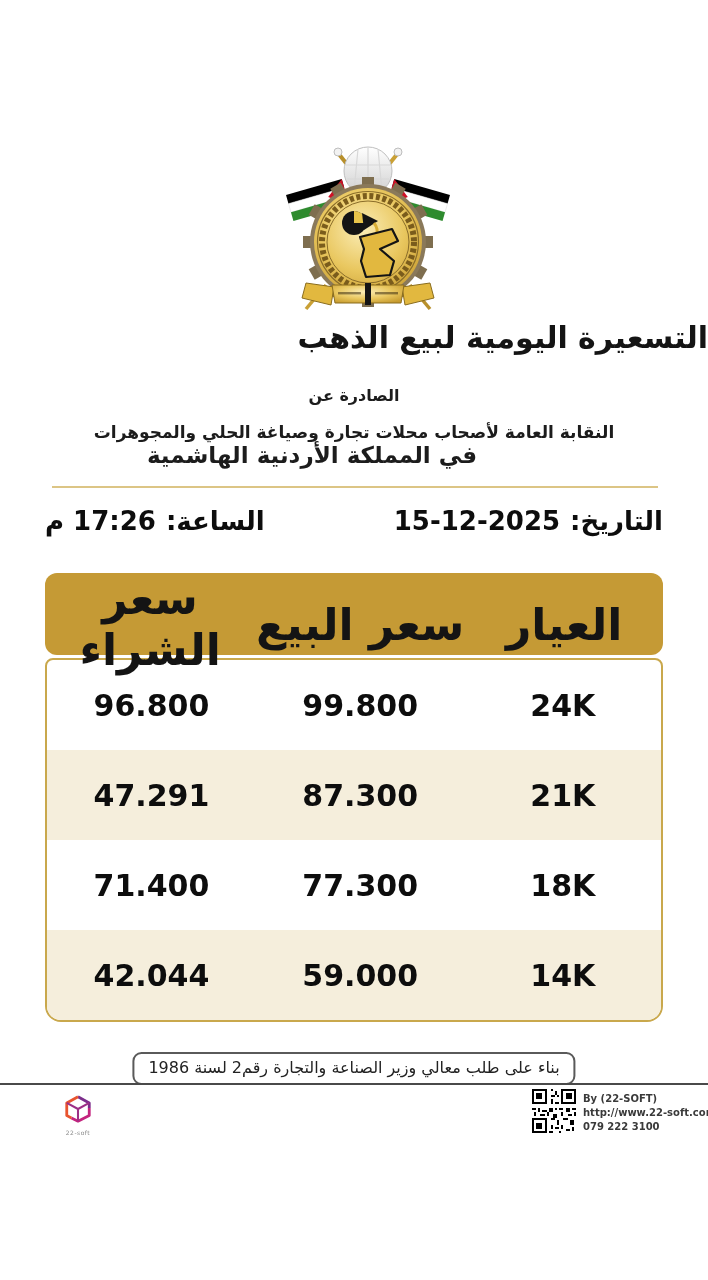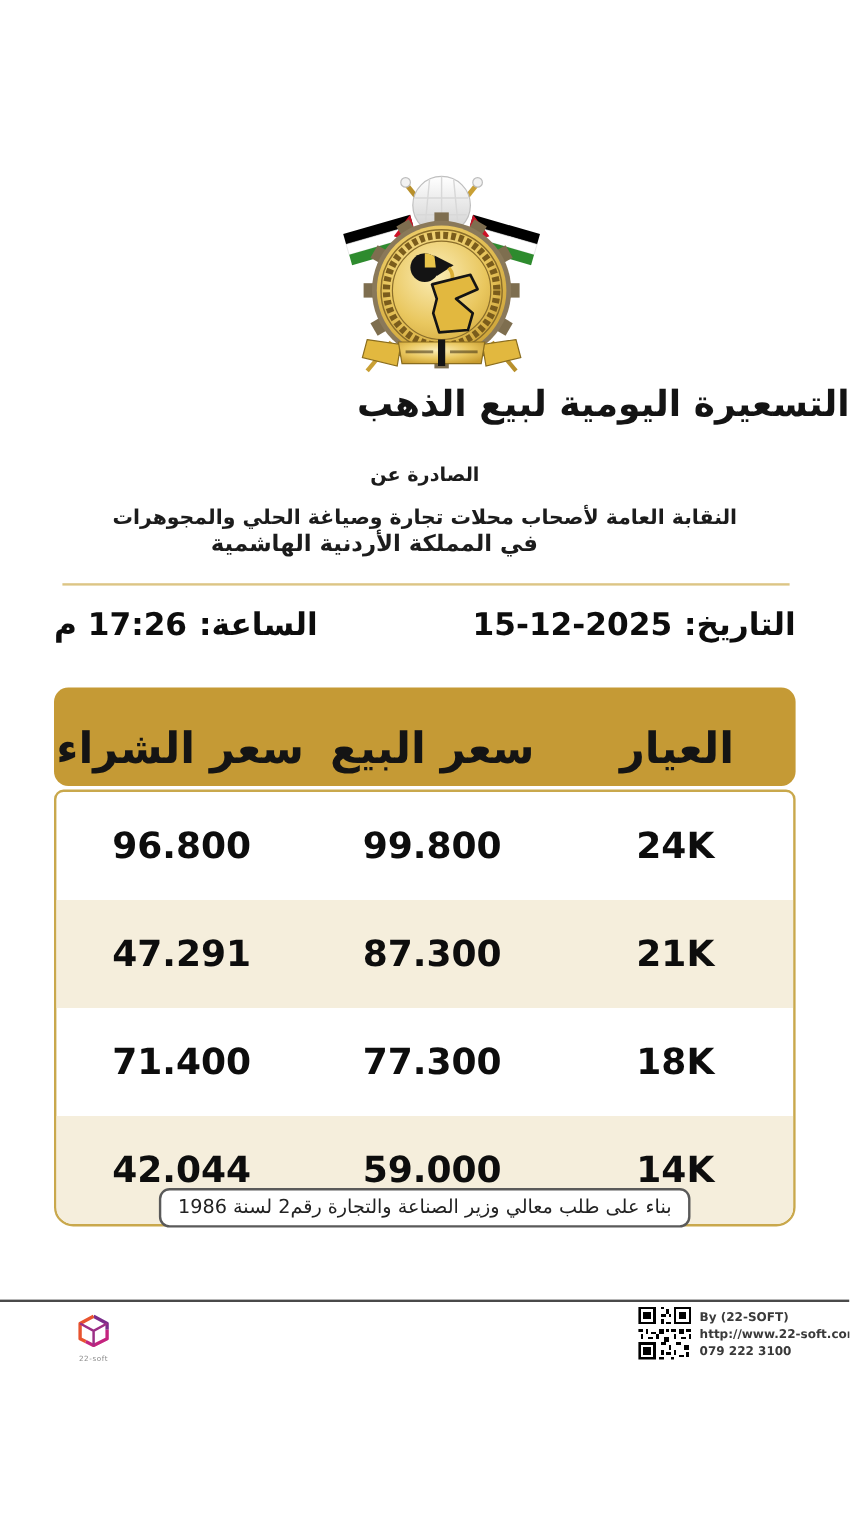--- a/index.html
+++ b/index.html
@@ -11,45 +11,45 @@
   
   .logo-wrap{position:absolute;top:136px;left:278px;width:180px;height:182px;}
   
   .doc-title{position:absolute;top:320px;left:0;width:708px;text-align:right;
     font-size:30px;font-weight:700;color:#141414;letter-spacing:0;}
   .issued-by{position:absolute;top:386px;left:0;width:708px;text-align:center;
     font-size:16px;font-weight:600;color:#1c1c1c;}
   .issuer{position:absolute;top:422px;left:0;width:708px;text-align:center;
     font-size:17px;font-weight:600;color:#1c1c1c;white-space:nowrap;}
   .country{position:absolute;top:442px;left:0;width:624px;text-align:center;
-    font-size:19px;font-weight:600;color:#1c1c1c;}
+    font-size:23px;font-weight:600;color:#1c1c1c;}
   .gold-rule{position:absolute;top:486px;left:52px;width:606px;height:2px;
     background:#dcc585;border:0;}
   
   .datetime-row{position:absolute;top:506px;right:45px;left:45px;
     display:flex;justify-content:space-between;align-items:center;
     font-size:26px;font-weight:700;color:#0d0d0d;}
   .dt-group{display:flex;gap:10px;align-items:baseline;}
   .dt-value{direction:ltr;unicode-bidi:isolate;}
   
   .gold-table{position:absolute;top:573px;right:45px;width:618px;}
   .thead{height:82px;background:#C59A35;border-radius:12px;
     display:flex;align-items:center;}
-  .th{font-size:36px;font-weight:700;color:#141414;text-align:center;margin-top:20px;}
+  .th{font-size:44px;font-weight:700;color:#141414;text-align:center;margin-top:20px;}
   .col-karat{width:32%;}
   .col-sell{width:34%;}
   .col-buy{width:34%;}
   .tbody{margin-top:3px;border:2px solid #C9A84C;border-radius:8px 8px 16px 16px;
     overflow:hidden;background:#fff;}
   .row{height:90px;display:flex;align-items:center;}
   .row-beige{background:#F5EEDC;}
   .cell{font-size:30px;font-weight:700;color:#0d0d0d;text-align:center;
     direction:ltr;unicode-bidi:isolate;}
   
-  .note-box{position:absolute;top:990px;left:50%;transform:translateX(-50%);
+  .note-box{position:absolute;top:1052px;left:50%;transform:translateX(-50%);
     border:2px solid #5a5a5a;border-radius:9px;padding:4px 14px 6px 14px;
     font-size:16px;font-weight:500;color:#222;white-space:nowrap;background:#fff;}
   
   .page-divider{position:absolute;top:1083px;left:0;width:708px;height:2px;
     background:#4a4a4a;}
   .footer-left{position:absolute;top:1094px;left:56px;width:44px;text-align:center;
     direction:ltr;}
   .cube-caption{font-size:6px;color:#8a8a8a;margin-top:1px;letter-spacing:.5px;}
   .footer-right{position:absolute;top:1089px;left:532px;display:flex;gap:7px;
     direction:ltr;align-items:flex-start;}

